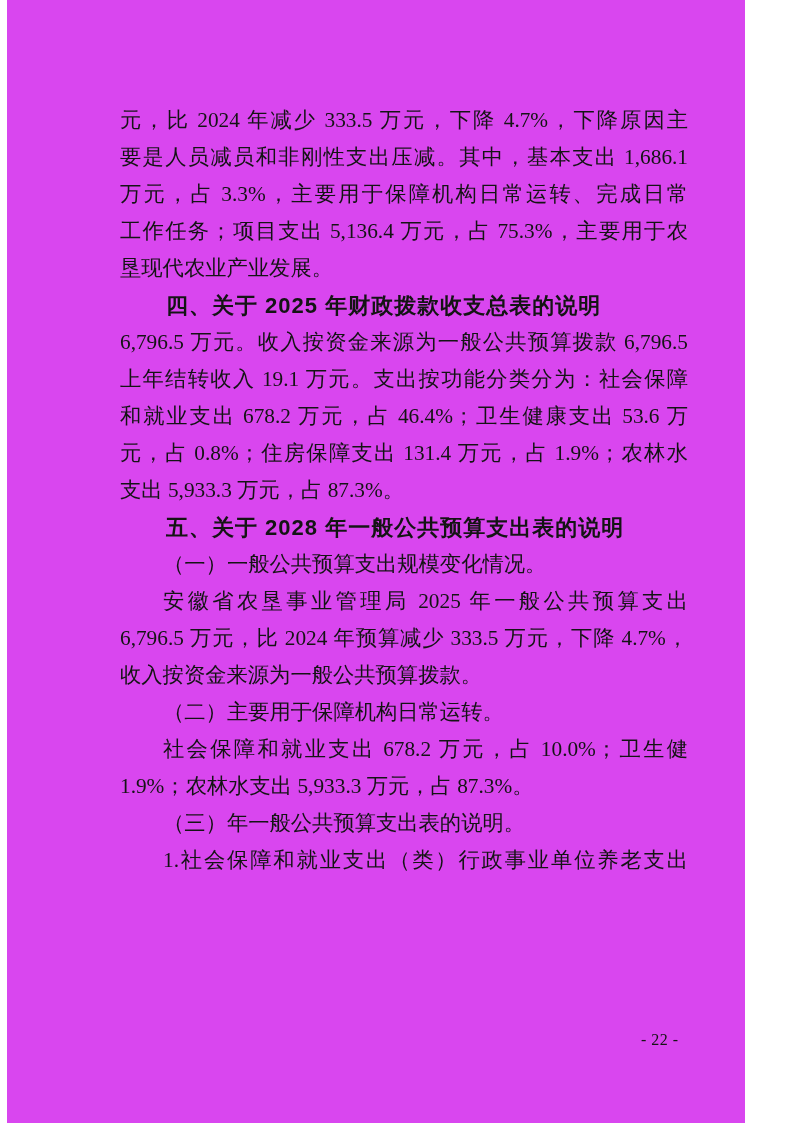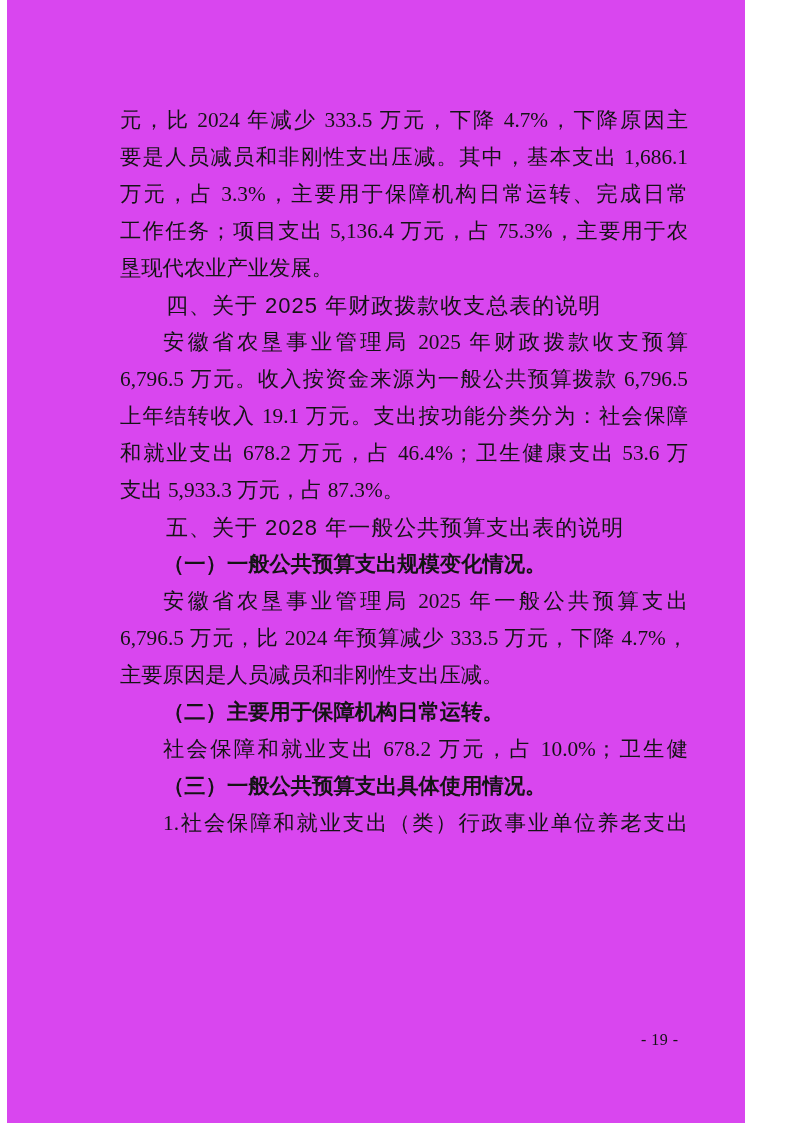--- a/index.html
+++ b/index.html
@@ -32,59 +32,60 @@
   }
   
   .nj {
     text-align: left;
     text-align-last: left;
   }
   
   .ind { padding-left: 43px; }
   
   .hb {
-    font-weight: normal;
+    font-weight: bold;
     font-family: "Liberation Sans", sans-serif;
     font-size: 22px;
     letter-spacing: 1px;
     padding-left: 46px;
     text-align: right;
   }
   
   .hk {
-    font-weight: bold;
+    font-weight: normal;
   }
   .footer {
     position: absolute;
     left: 634px; top: 1031px;
     font-size: 16px;
     letter-spacing: 0.5px;
     color: #141414;
   }
 </style>
 </head>
 <body>
 
 <div class="page">
   <div class="content">
     <div class="line">元，比 2024 年减少 333.5 万元，下降 4.7%，下降原因主</div>
     <div class="line">要是人员减员和非刚性支出压减。其中，基本支出 1,686.1</div>
     <div class="line">万元，占 3.3%，主要用于保障机构日常运转、完成日常</div>
     <div class="line">工作任务；项目支出 5,136.4 万元，占 75.3%，主要用于农</div>
     <div class="line nj">垦现代农业产业发展。</div>
     <div class="line nj hb">四、关于 2025 年财政拨款收支总表的说明</div>
-    <div class="line ind">安徽省农垦事业管理局 2025 年财政拨款收支预算</div>
     <div class="line">6,796.5 万元。收入按资金来源为一般公共预算拨款 6,796.5</div>
     <div class="line">上年结转收入 19.1 万元。支出按功能分类分为：社会保障</div>
     <div class="line">和就业支出 678.2 万元，占 46.4%；卫生健康支出 53.6 万</div>
+    <div class="line">元，占 0.8%；住房保障支出 131.4 万元，占 1.9%；农林水</div>
     <div class="line nj">支出 5,933.3 万元，占 87.3%。</div>
     <div class="line nj hb">五、关于 2028 年一般公共预算支出表的说明</div>
     <div class="line nj hk ind">（一）一般公共预算支出规模变化情况。</div>
     <div class="line ind">安徽省农垦事业管理局 2025 年一般公共预算支出</div>
     <div class="line">6,796.5 万元，比 2024 年预算减少 333.5 万元，下降 4.7%，</div>
-    <div class="line nj">主要原因是人员减员和非刚性支出压减。</div>
+    <div class="line nj">收入按资金来源为一般公共预算拨款。</div>
     <div class="line nj hk ind">（二）主要用于保障机构日常运转。</div>
     <div class="line ind">社会保障和就业支出 678.2 万元，占 10.0%；卫生健</div>
-    <div class="line nj hk ind">（三）一般公共预算支出具体使用情况。</div>
+    <div class="line nj">1.9%；农林水支出 5,933.3 万元，占 87.3%。</div>
+    <div class="line nj hk ind">（三）年一般公共预算支出表的说明。</div>
     <div class="line ind">1.社会保障和就业支出（类）行政事业单位养老支出</div>
   </div>
-  <div class="footer">- 19 -</div>
+  <div class="footer">- 22 -</div>
 </div>
 
 </body></html>

